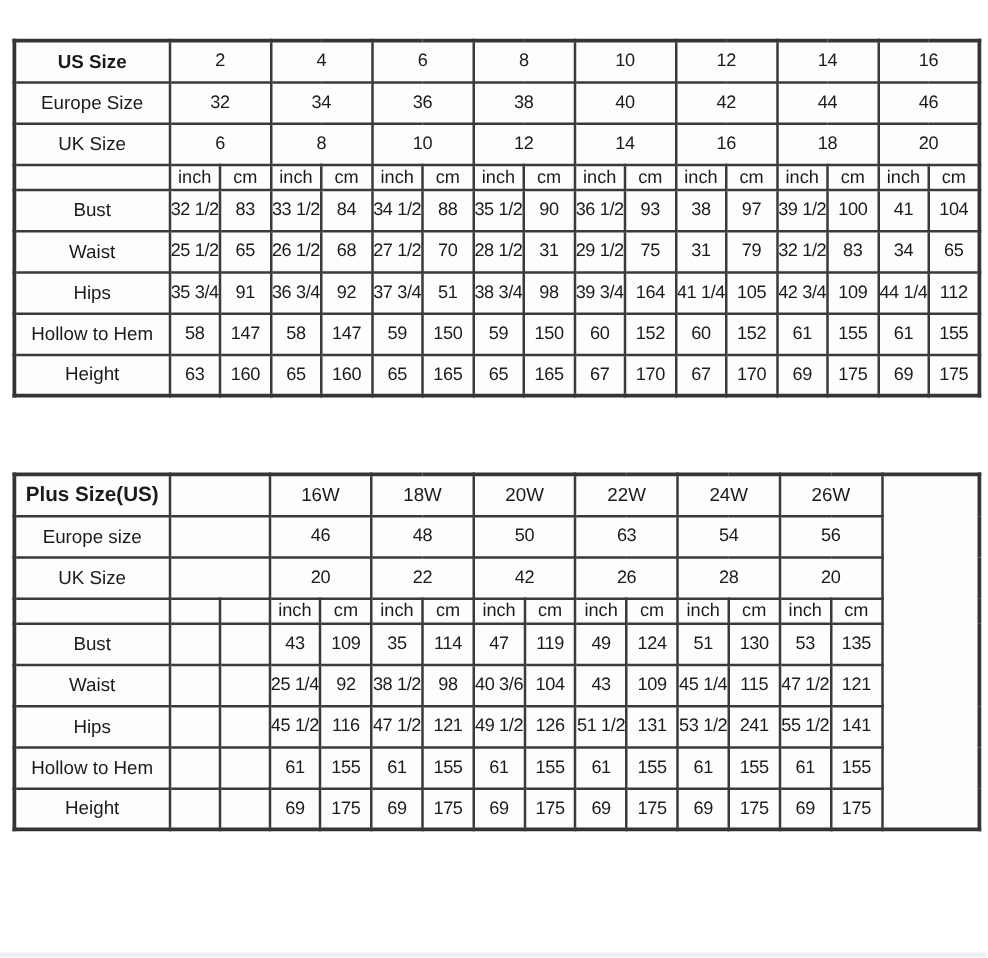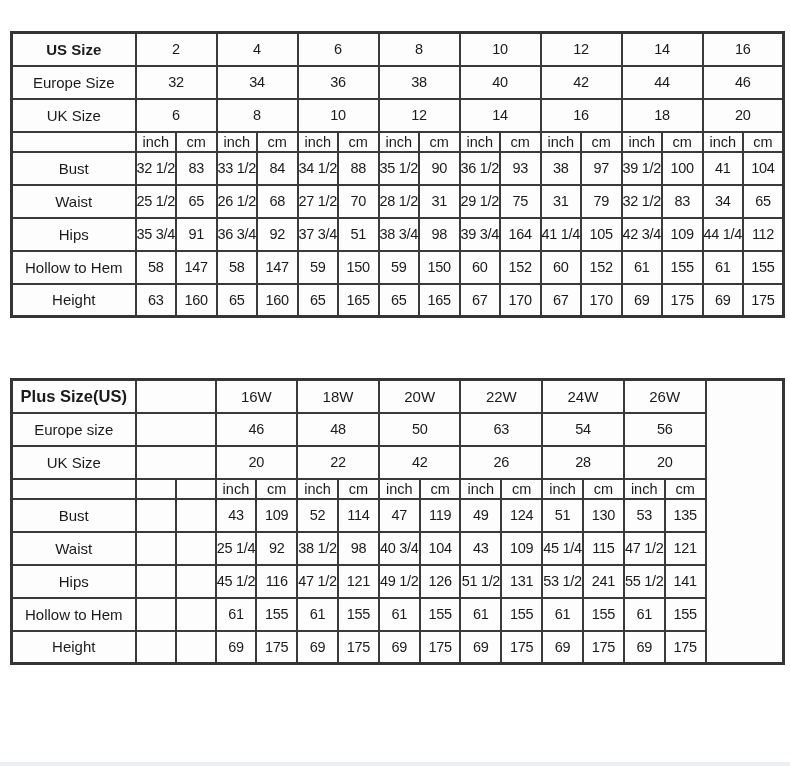--- a/index.html
+++ b/index.html
@@ -238,40 +238,40 @@
       <td class="unit">cm</td>
       <td class="unit">inch</td>
       <td class="unit">cm</td>
     </tr>
     <tr>
       <td class="lab">Bust</td>
       <td></td>
       <td></td>
       <td class="v">43</td>
       <td class="v">109</td>
-      <td class="v">52</td>
+      <td class="v">35</td>
       <td class="v">114</td>
       <td class="v">47</td>
       <td class="v">119</td>
       <td class="v">49</td>
       <td class="v">124</td>
       <td class="v">51</td>
       <td class="v">130</td>
       <td class="v">53</td>
       <td class="v">135</td>
     </tr>
     <tr>
       <td class="lab">Waist</td>
       <td></td>
       <td></td>
       <td class="v">25 1/4</td>
       <td class="v">92</td>
       <td class="v">38 1/2</td>
       <td class="v">98</td>
-      <td class="v">40 3/4</td>
+      <td class="v">40 3/6</td>
       <td class="v">104</td>
       <td class="v">43</td>
       <td class="v">109</td>
       <td class="v">45 1/4</td>
       <td class="v">115</td>
       <td class="v">47 1/2</td>
       <td class="v">121</td>
     </tr>
     <tr>
       <td class="lab">Hips</td>

